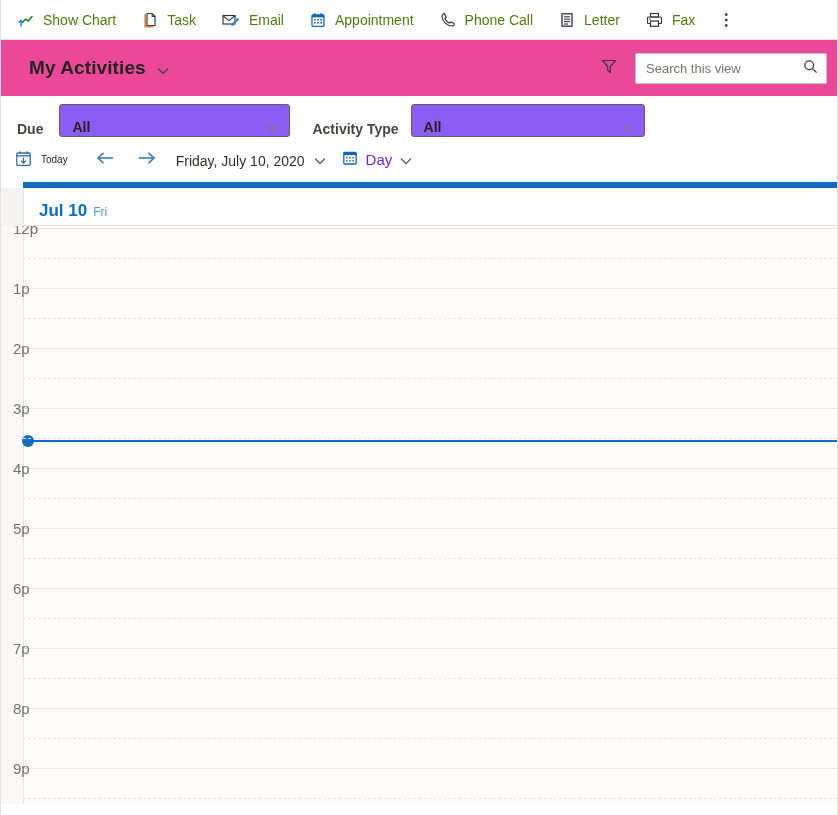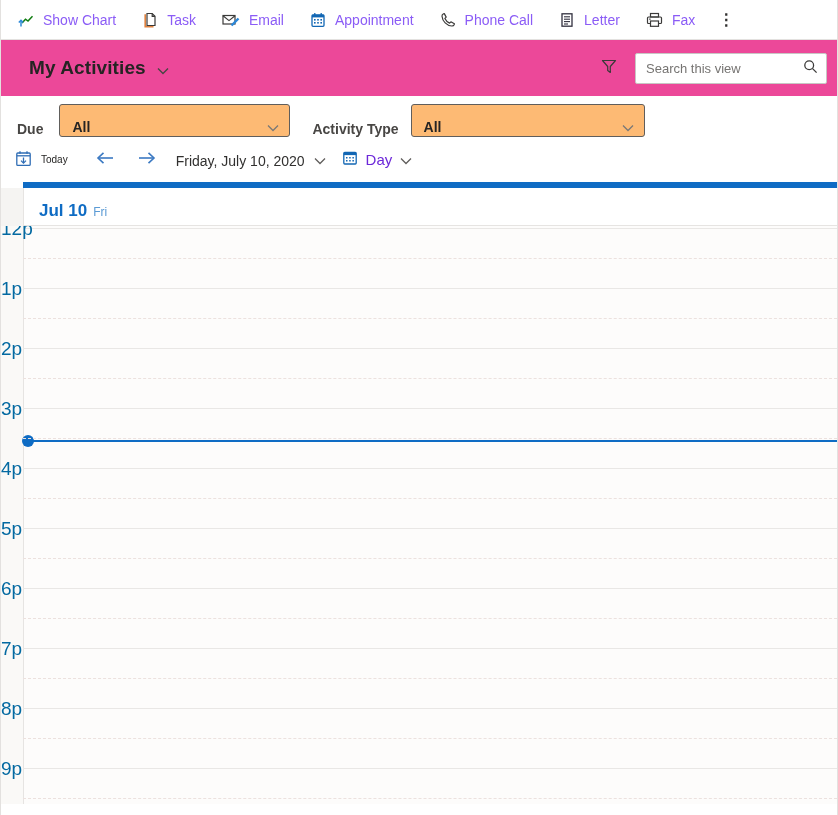--- a/index.html
+++ b/index.html
@@ -14,21 +14,21 @@
   }
   :root { --accent:#0f6cc4; }
 
   
   .commandbar {
     height:40px; display:flex; align-items:center;
     padding:0 4px; border-bottom:1px solid #e3e1df; background:#fff;
   }
   .cmd-item {
     display:flex; align-items:center; gap:9px;
-    padding:0 13px; height:34px; font-size:14px; color:#8b5cf6;
+    padding:0 13px; height:34px; font-size:14px; color:#4d7c0f;
     cursor:pointer; white-space:nowrap; background:transparent; border:none;
     font-family:inherit;
   }
   .cmd-item svg { display:block; }
   .cmd-overflow {
     font-size:16px; font-weight:bold; color:#323130; padding:0 10px;
     background:none; border:none; cursor:pointer; letter-spacing:0;
   }
 
   
@@ -52,21 +52,21 @@
   }
   .searchbox input::placeholder { color:#767472; }
   .search-btn { background:none; border:none; cursor:pointer; padding:0 8px 0 2px; display:flex; }
 
   
   .filter-row {
     height:41px; display:flex; align-items:flex-end; padding:0 16px; background:#fff;font-weight:bold;
   }
   .filter-label { font-size:14px; color:#484644; }
   .combobox {
-    height:33px; border:1px solid #605e5c; border-radius:3px; background:#fdba74;
+    height:33px; border:1px solid #605e5c; border-radius:3px; background:#8b5cf6;
     display:flex; align-items:center; padding:12px 10px 0 12px; cursor:pointer;
   }
   .combo-due { width:231px; margin-left:16px; }
   .combo-type { width:234px; margin-left:12px; }
   .lbl-type { margin-left:22px; }
   .combo-value { flex:1; font-size:14px; color:#252423; }
 
   
   .cal-toolbar {
     height:45px; display:flex; align-items:center; padding:0 8px; background:#fff;
@@ -101,21 +101,21 @@
 
   
   .cal-grid {
     position:relative; height:578px; overflow:hidden; background:#fdfcfb;
   }
   .gutter-bg { position:absolute; left:0; top:0; width:22px; height:100%; background:#faf9f7; }
   .gutter-line { position:absolute; left:22px; top:0; width:1px; height:100%; background:#e6e4e2; }
   .hour-line { position:absolute; left:22px; right:0; height:1px; background:#e9e7e5; }
   .half-line { position:absolute; left:22px; right:0; border-top:1px dashed #ece1de; height:0; }
   .time-label {
-    position:absolute; left:0; font-size:19px; color:#0369a1;
+    position:absolute; left:12px; font-size:15px; color:#737373;
     transform:translateY(-50%); background:transparent; line-height:1;
   }
   .now-line { position:absolute; left:30px; right:0; height:2px; background:var(--accent); }
   .now-dot {
     position:absolute; left:21px; width:12px; height:12px; border-radius:50%;
     background:var(--accent);
   }
 </style>
 </head>
 <body>

